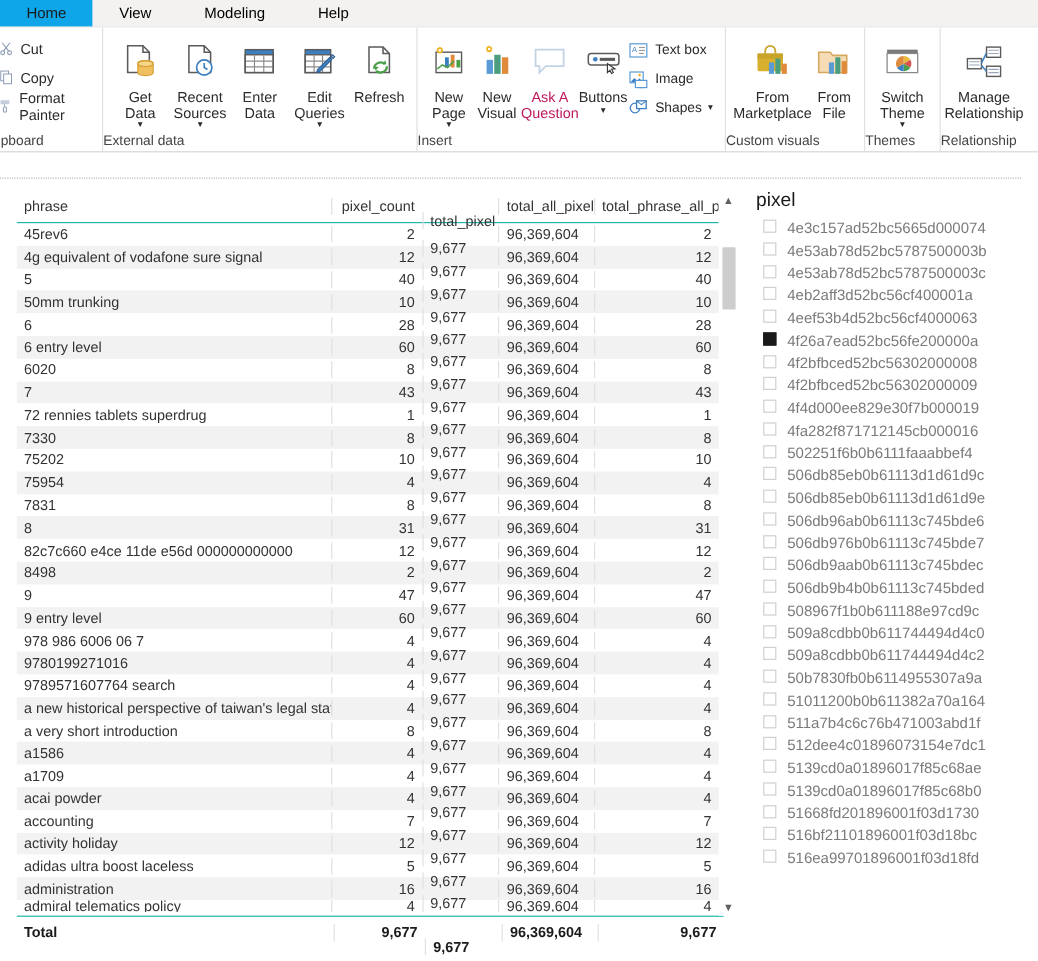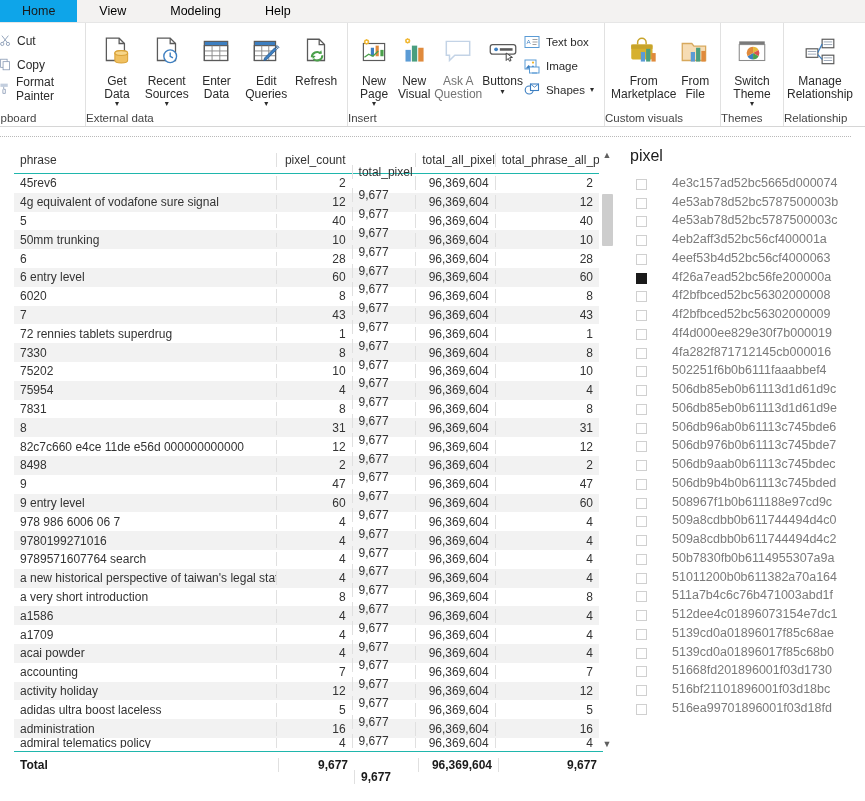--- a/index.html
+++ b/index.html
@@ -63,21 +63,21 @@
     padding-top: 4px;
     cursor: default;
     color: #2b2b2b;
   }
   .bigbtn.wide { width: 66px; }
   .bigbtn .ico { height: 42px; display:flex; align-items:center; justify-content:center; }
   .bigbtn .lbl {
     font-size: 12px; line-height: 12.5px; text-align: center;
     margin-top: 2px; white-space: pre-line;
   }
-  .bigbtn.disabled { color: #737373; }
+  .bigbtn.disabled { color: #be185d; }
   .caret { font-size: 8px; line-height: 8px; }
 
   
   .smallcol { display: flex; flex-direction: column; justify-content: flex-start; padding-top: 5px; gap: 4px; }
   .smallbtn {
     display: flex; align-items: center; gap: 5px;
     font-size: 11.5px; color: #2b2b2b; cursor: default;
     height: 20px; padding-right: 4px;
   }
   .smallbtn .sico { width: 18px; height: 18px; display:flex; align-items:center; justify-content:center; }
@@ -86,21 +86,21 @@
   .clipcol { display: flex; flex-direction: column; padding: 4px 8px 0 2px; gap: 5px; }
   .cliprow {
     display: flex; align-items: center; gap: 5px;
     font-size: 12px; color: #2b2b2b; cursor: default; height: 19px;
   }
   .cliprow .cico { width: 14px; height: 14px; display:flex; align-items:center; justify-content:center; }
 
   
   .canvas { position: absolute; left:0; top:128px; right:0; bottom:0; background:#fff; }
   .visual-wrap {
-    position: absolute; left: 0; top: 8px; width: 851px; height: 652px;
+    position: absolute; left: 0; top: 20px; width: 851px; height: 652px;
     border-top: 1px dotted #b9b9b9;
   }
 
   
   .tablevis {
     position: absolute; left: 14px; top: 10px; width: 600px; height: 630px;
     display: flex; flex-direction: column;
     font-size: 12px; color: #333;
   }
   .tbl-scrollarea { display: flex; flex: 1; min-height: 0; }
@@ -115,21 +115,21 @@
   .trow.alt { background: #f2f2f2; }
   .trow.total {
     height: 26px;
     border-top: 1px solid #1fb6ac;
     font-weight: bold; color: #1a1a1a;
   }
   .tcell { padding: 0 6px; white-space: nowrap; overflow: hidden; }
   .c-phrase { width: 264px; text-align: left; }
   .c-num1   { width: 76px;  text-align: right; border-left: 1px solid #e0e0e0; }
   .c-num2   { width: 64px;  border-left: 1px solid #e0e0e0; margin-top: 24px; }
-  .c-num3   { width: 80px;  text-align: right; border-left: 1px solid #e0e0e0; }
+  .c-num3   { width: 80px;  text-align: left; border-left: 1px solid #e0e0e0; }
   .c-num4   { width: 105px; text-align: right; border-left: 1px solid #e0e0e0; }
   .trow.head .tcell { border-left-color: #e0e0e0; }
   .trow.total .tcell { border-left: 1px solid #e0e0e0; }
   .trow.total .c-phrase { border-left: none; }
   .trow.head .c-phrase { border-left: none; }
   .clip-row { overflow: hidden; height: 10px; }
 
   
   .vscroll {
     width: 15px; background: #ffffff; border-left: 1px solid #ffffff;
@@ -149,21 +149,21 @@
   
   .slicer {
     position: absolute; left: 628px; top: 8px; width: 230px; height: 620px;
     font-size: 12.5px; color: #6b6b6b;
   }
   .slicer-title {
     font-size: 16px; color: #1a1a1a; padding: 2px 0 6px 2px; font-weight: normal;
   }
   .slicer-list { display: flex; flex-direction: column; }
   .slicer-item {
-    display: flex; align-items: flex-end; gap: 25px;
+    display: flex; align-items: flex-start; gap: 9px;
     height: 18.75px; cursor: default; padding-left: 8px;
   }
   .chk {
     width: 11px; height: 11px; flex: none;
     border: 1px solid #d0d0d0; background: #fff;
   }
   .chk.on { background: #1a1a1a; border-color: #1a1a1a; }
   .slicer-label { white-space: nowrap; color: #7a7a7a; font-size: 12.5px; }
 </style>
 </head>

